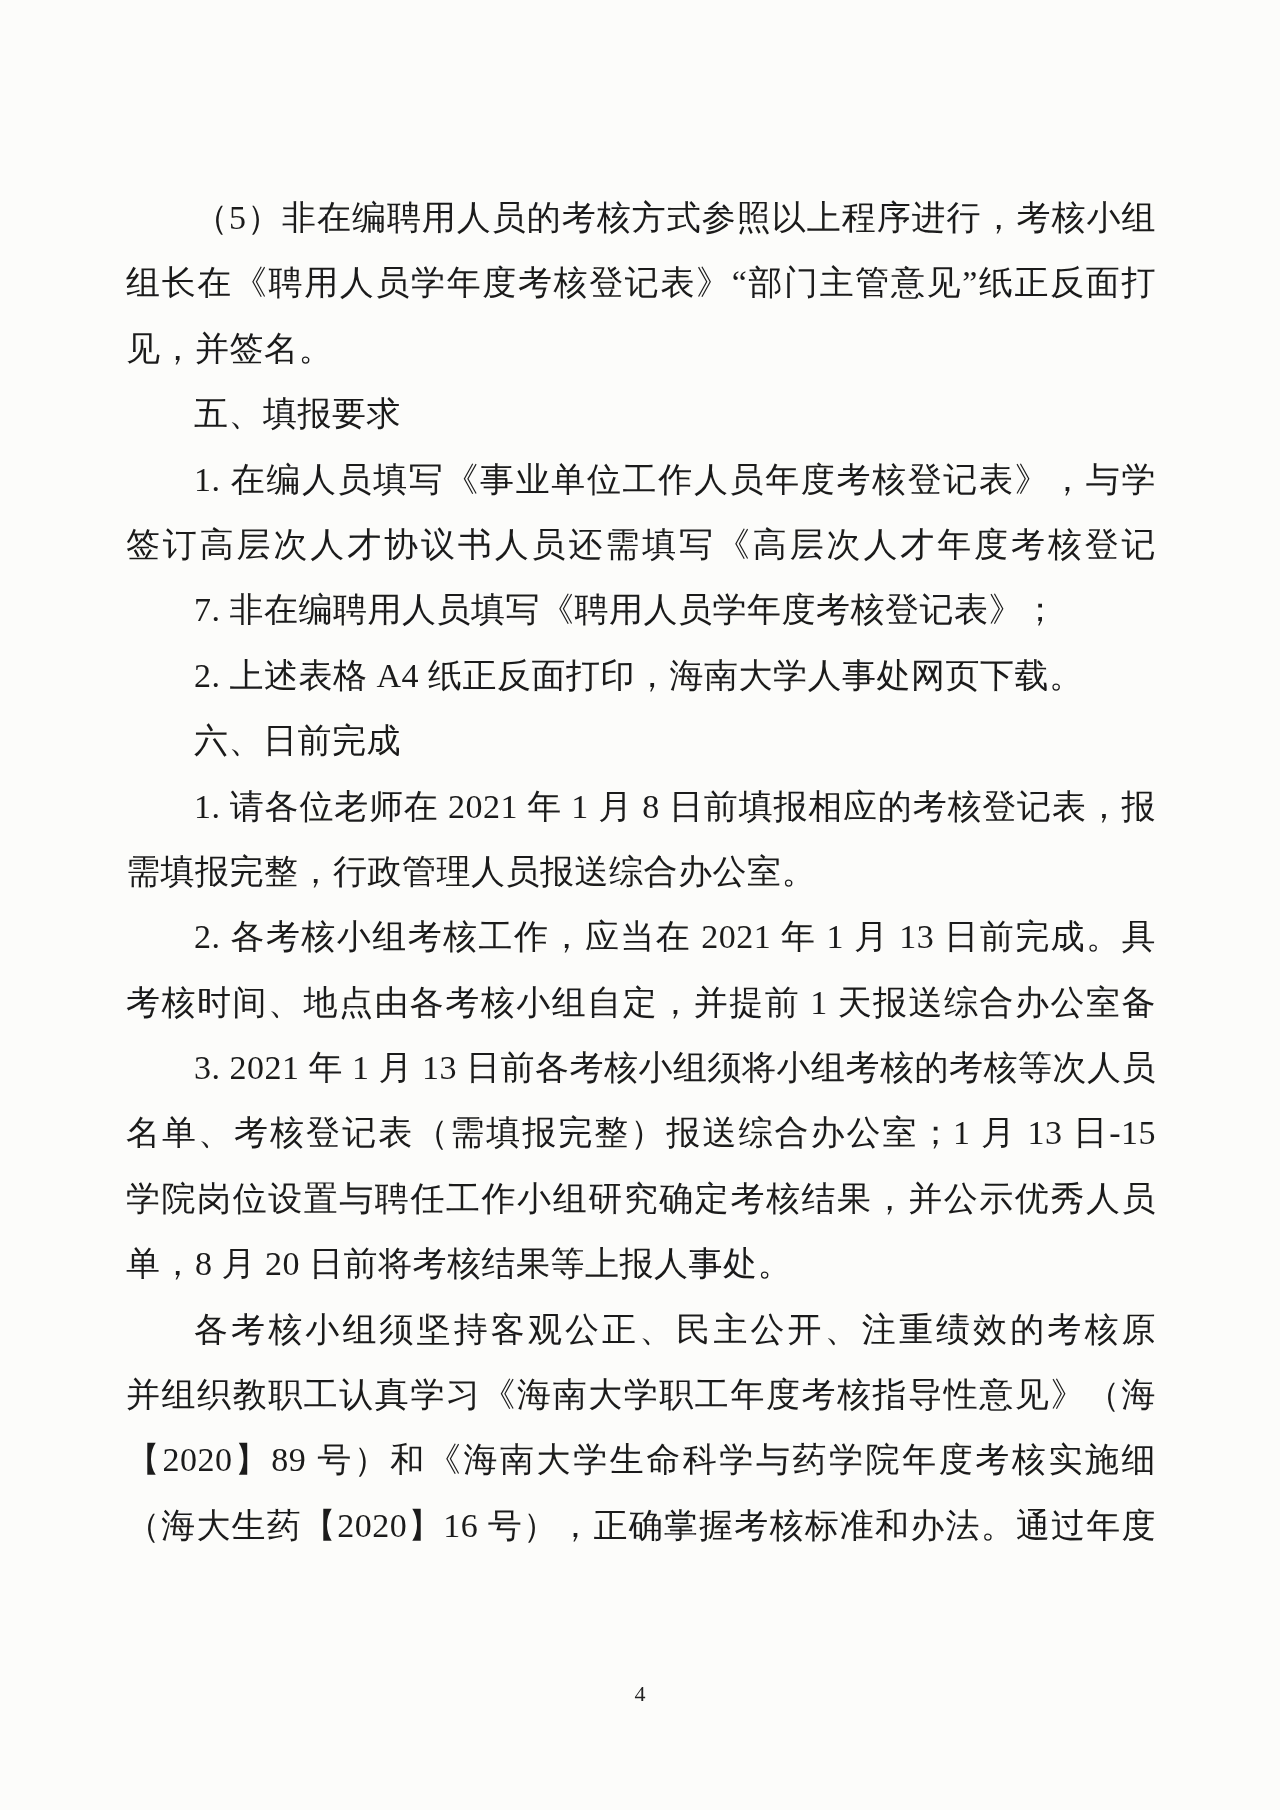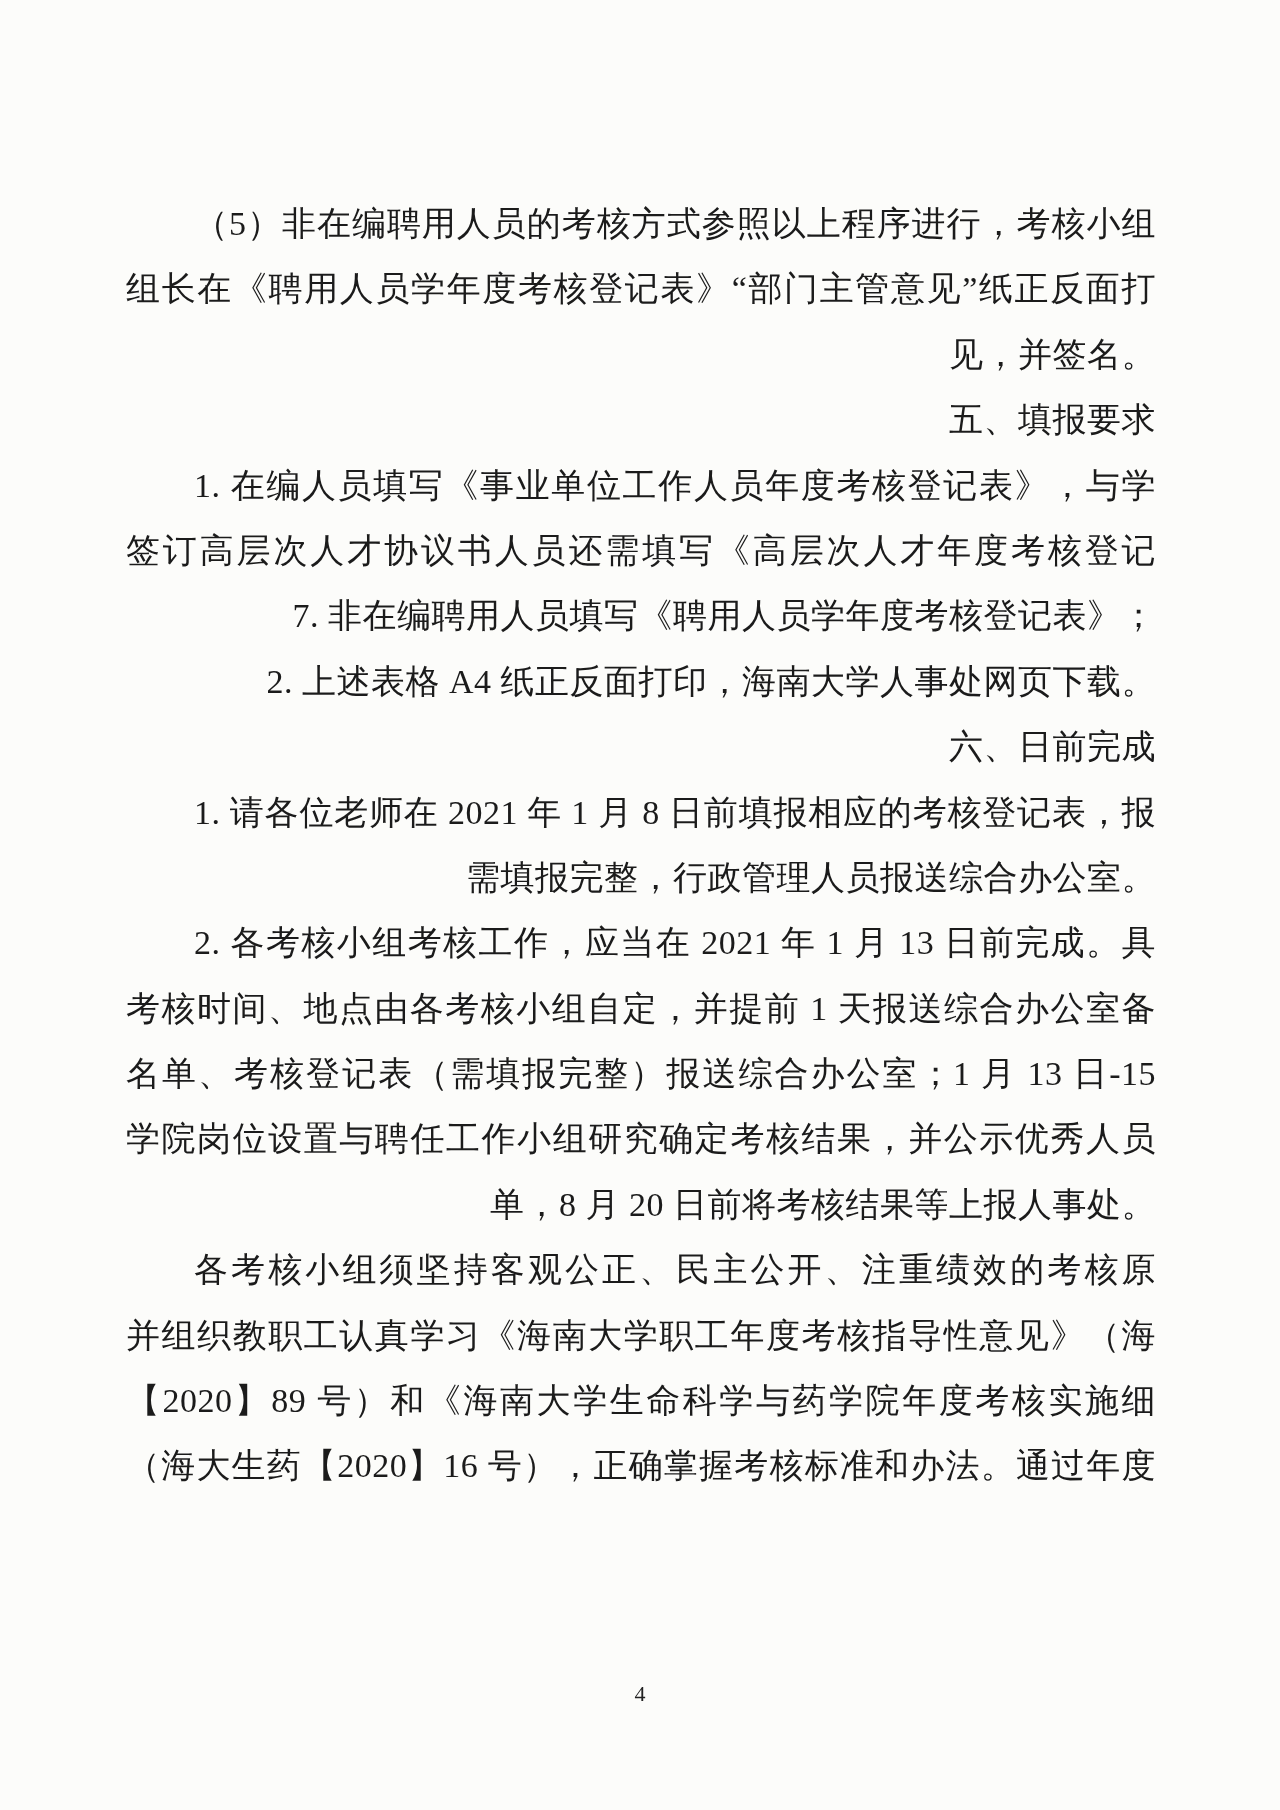--- a/index.html
+++ b/index.html
@@ -11,29 +11,29 @@
     width: 1280px;
     height: 1810px;
     background: #fcfcfa;
     overflow: hidden;
     font-family: "Liberation Serif", "DejaVu Serif", serif;
     color: #1b1b1b;
   }
   .text-block {
     position: absolute;
     left: 126px;
-    top: 191px;
+    top: 185px;
     width: 1030px;
   }
   .ln {
     height: 65.4px;
     line-height: 65.4px;
     font-size: 34px;
     white-space: nowrap;
-    text-align: right;
+    text-align: left;
     letter-spacing: 0.5px;
   }
   .ln.full {
     white-space: normal;
     text-align: justify;
     text-align-last: justify;
     overflow: hidden;
   }
   .ln.ind {
     text-indent: 68px;
@@ -60,20 +60,21 @@
     <div class="ln ind">五、填报要求</div>
     <div class="ln ind full">1. 在编人员填写《事业单位工作人员年度考核登记表》，与学校</div>
     <div class="ln full">签订高层次人才协议书人员还需填写《高层次人才年度考核登记表》；</div>
     <div class="ln ind">7. 非在编聘用人员填写《聘用人员学年度考核登记表》；</div>
     <div class="ln ind">2. 上述表格 A4 纸正反面打印，海南大学人事处网页下载。</div>
     <div class="ln ind">六、日前完成</div>
     <div class="ln ind full">1. 请各位老师在 2021 年 1 月 8 日前填报相应的考核登记表，报</div>
     <div class="ln">需填报完整，行政管理人员报送综合办公室。</div>
     <div class="ln ind full">2. 各考核小组考核工作，应当在 2021 年 1 月 13 日前完成。具体</div>
     <div class="ln full">考核时间、地点由各考核小组自定，并提前 1 天报送综合办公室备案。</div>
+    <div class="ln ind full">3. 2021 年 1 月 13 日前各考核小组须将小组考核的考核等次人员</div>
     <div class="ln full">名单、考核登记表（需填报完整）报送综合办公室；1 月 13 日-15 日</div>
     <div class="ln full">学院岗位设置与聘任工作小组研究确定考核结果，并公示优秀人员名</div>
     <div class="ln">单，8 月 20 日前将考核结果等上报人事处。</div>
     <div class="ln ind full">各考核小组须坚持客观公正、民主公开、注重绩效的考核原则，</div>
     <div class="ln full">并组织教职工认真学习《海南大学职工年度考核指导性意见》（海大</div>
     <div class="ln full">【2020】89 号）和《海南大学生命科学与药学院年度考核实施细则》</div>
     <div class="ln full">（海大生药【2020】16 号），正确掌握考核标准和办法。通过年度考</div>
   </div>
   <div class="page-number">4</div>
 </div>

